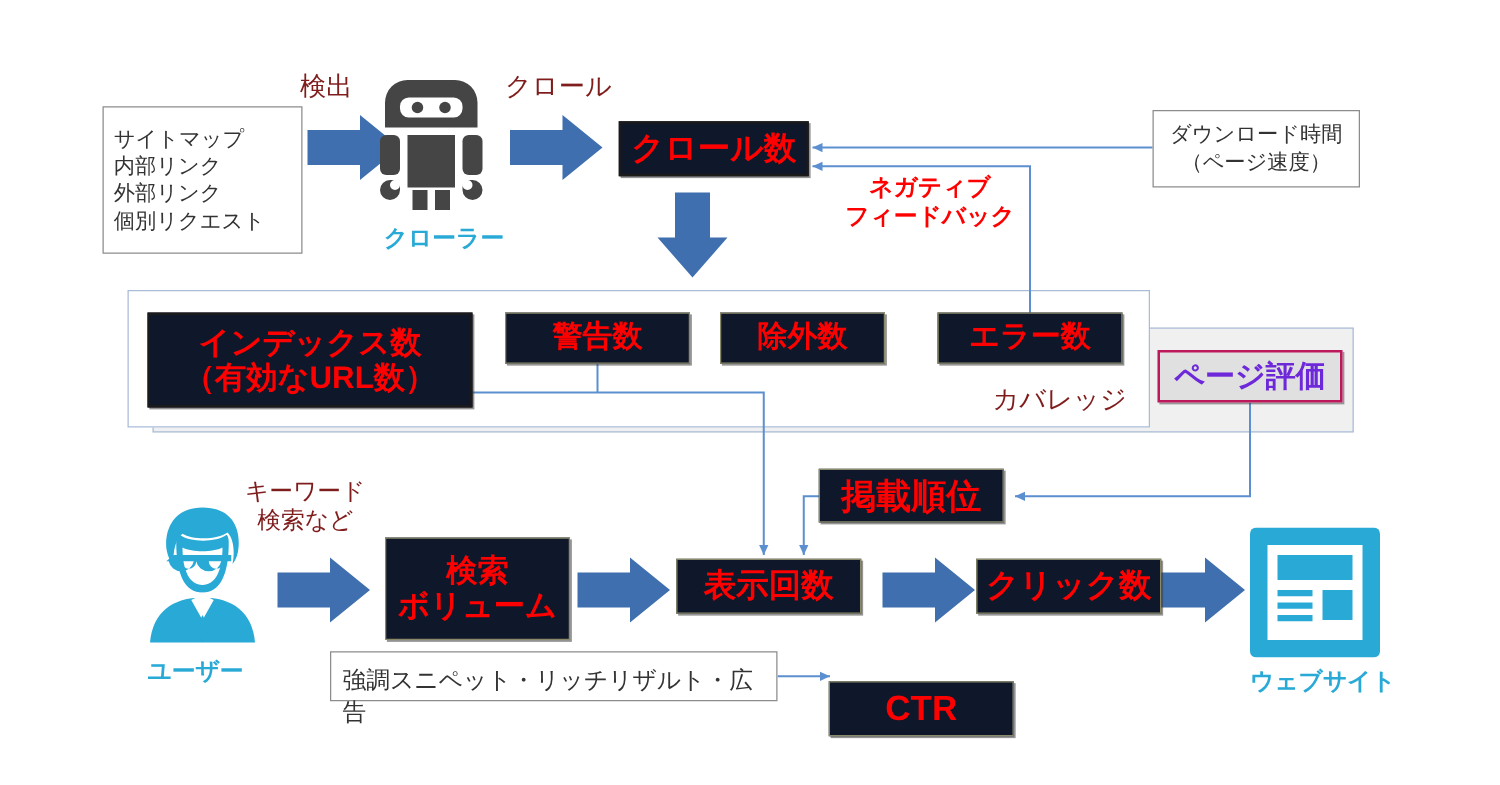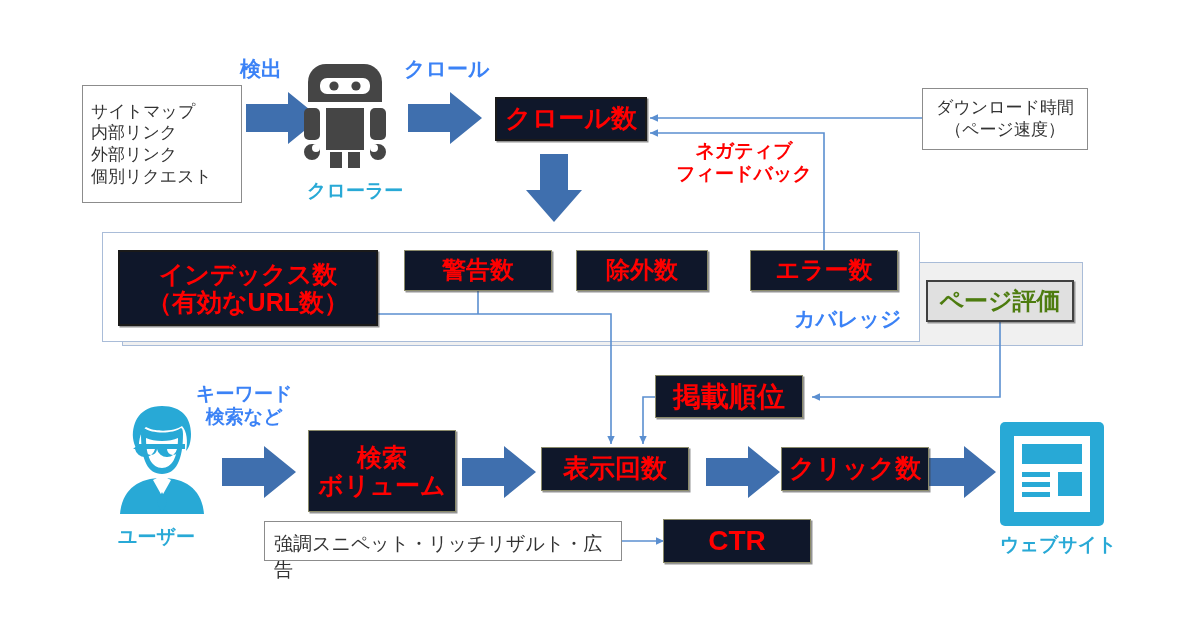--- a/index.html
+++ b/index.html
@@ -18,26 +18,26 @@
     display:flex;align-items:center;justify-content:center;
     text-align:center;color:#ff0000;font-weight:bold;line-height:1.12;
   }
   .ybox.heavy{border:2px solid #1a1a1a;}
   .wbox{
     background:#ffffff;border:1.3px solid #8c8c8c;
     display:flex;align-items:center;
     color:#333333;line-height:1.28;
   }
   .graybox{
-    background:#e0e0e0;border:2px solid #404040;
+    background:#e0e0e0;border:2px solid #be185d;
     box-shadow:1.5px 1.5px 0 rgba(60,60,60,.5);
     display:flex;align-items:center;justify-content:center;
-    color:#4d7c0f;font-weight:bold;
-  }
-  .plainlabel{color:#3b82f6;font-weight:bold;white-space:nowrap;}
+    color:#6d28d9;font-weight:bold;
+  }
+  .plainlabel{color:#7f1d1d;font-weight:normal;white-space:nowrap;}
   .redlabel{color:#ff0000;font-weight:bold;text-align:center;line-height:1.2;}
   .cyanlabel{color:#28a9d6;font-weight:bold;white-space:nowrap;}
 
   
   .grayband{background:#f0f0f0;border:1.3px solid #a9bcd8;}
   .whitepanel{background:#ffffff;border:1.3px solid #a9bcd8;}
 
   svg.lay{position:absolute;left:0;top:0;width:1200px;height:628px;overflow:visible;}
 </style>
 </head>
@@ -198,21 +198,21 @@
 
   <div class="abs ybox" style="left:541px;top:447px;width:148px;height:44px;font-size:26px;">表示回数</div>
 
   <div class="abs ybox" style="left:655px;top:375px;width:148px;height:43px;font-size:28px;">掲載順位</div>
 
   <div class="abs ybox" style="left:781px;top:447px;width:148px;height:44px;font-size:26px;">クリック数</div>
 
   <div class="abs wbox" style="left:264px;top:521px;width:358px;height:40px;padding:0 10px;font-size:19px;"></div>
   <div class="abs" style="left:274px;top:531px;width:340px;font-size:19px;color:#333;">強調スニペット・リッチリザルト・広告</div>
 
-  <div class="abs ybox" style="left:663px;top:519px;width:148px;height:44px;font-size:28px;">CTR</div>
+  <div class="abs ybox" style="left:663px;top:545px;width:148px;height:44px;font-size:28px;">CTR</div>
 
   <div class="abs" style="left:1000px;top:422px;width:104px;height:104px;">
     <svg width="104" height="104" viewBox="0 0 104 104">
       <rect x="0" y="0" width="104" height="104" rx="5" fill="#28a9d6"></rect>
       <rect x="14" y="14" width="76" height="76" fill="#ffffff"></rect>
       <rect x="22" y="22" width="60" height="20" fill="#28a9d6"></rect>
       <rect x="58" y="50" width="24" height="24" fill="#28a9d6"></rect>
       <rect x="22" y="50" width="28" height="5" fill="#28a9d6"></rect>
       <rect x="22" y="60" width="28" height="5" fill="#28a9d6"></rect>
       <rect x="22" y="70" width="28" height="5" fill="#28a9d6"></rect>

